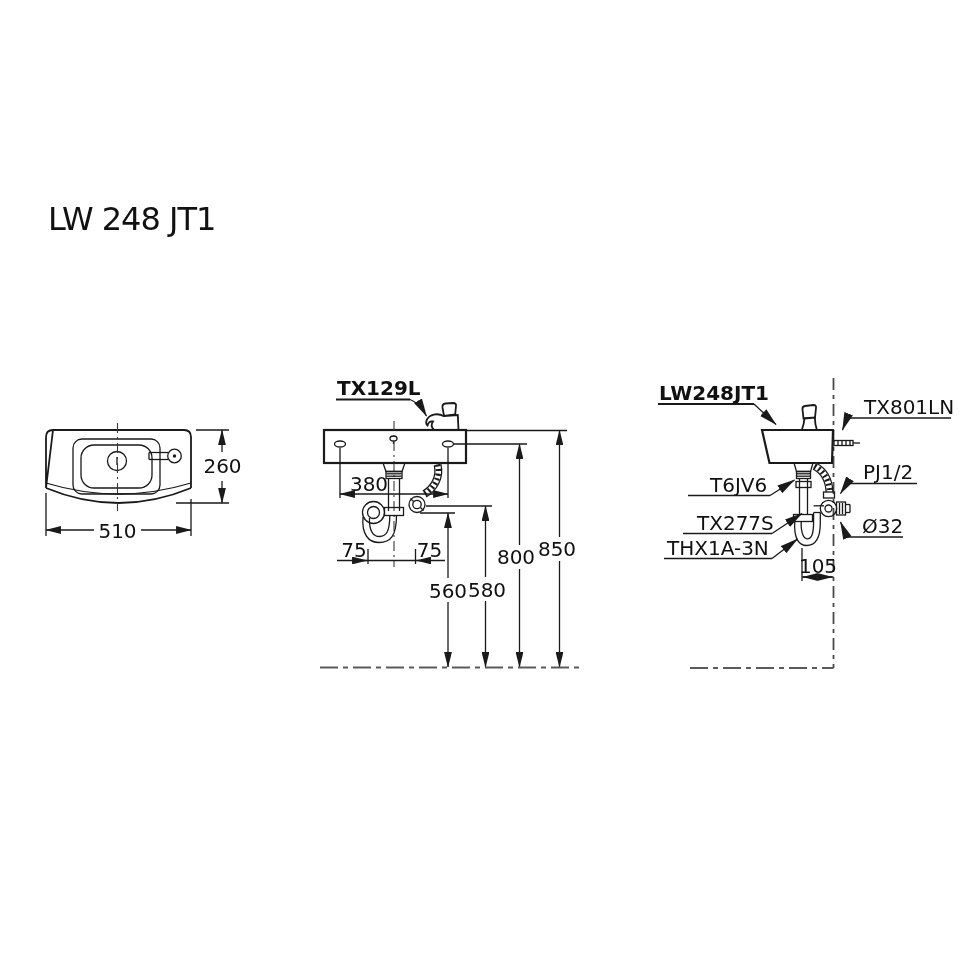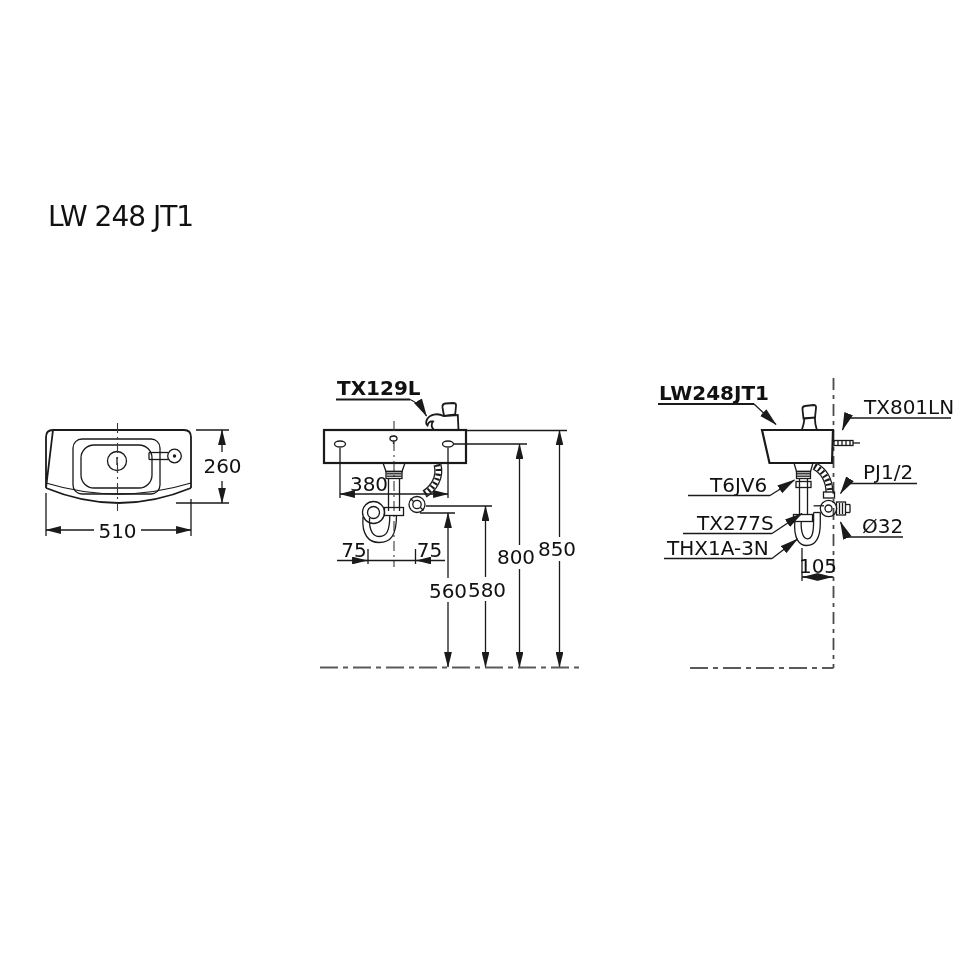--- a/index.html
+++ b/index.html
@@ -1,18 +1,18 @@
 <!DOCTYPE html>
 <html><head>
 <meta charset="utf-8">
 <style>
   html,body{margin:0;padding:0;background:#fff;}
   #stage{position:relative;width:960px;height:960px;background:#ffffff;overflow:hidden;
          font-family:"DejaVu Sans","Liberation Sans",sans-serif;}
-  #title{position:absolute;left:48px;top:200px;font-size:28px;letter-spacing:-1px;
+  #title{position:absolute;left:48px;top:200px;font-size:32px;letter-spacing:-1px;
          color:#111;white-space:nowrap;}
   svg{position:absolute;left:0;top:0;}
   .ln   {stroke:#1a1a1a;stroke-width:1.8;fill:none;}
   .lnb  {stroke:#1a1a1a;stroke-width:2.2;fill:none;}
   .thin {stroke:#1a1a1a;stroke-width:1.3;fill:none;}
   .dimln{stroke:#1a1a1a;stroke-width:1.3;fill:none;}
   .cl   {stroke:#3a3a3a;stroke-width:1.1;fill:none;stroke-dasharray:10 4 2 4;}
   .floor{stroke:#5a5a5a;stroke-width:1.8;fill:none;stroke-dasharray:18 5 5 5;}
   .wall {stroke:#4a4a4a;stroke-width:1.8;fill:none;stroke-dasharray:12 5 4 5;}
   .wht  {fill:#ffffff;stroke:#1a1a1a;stroke-width:1.8;}

